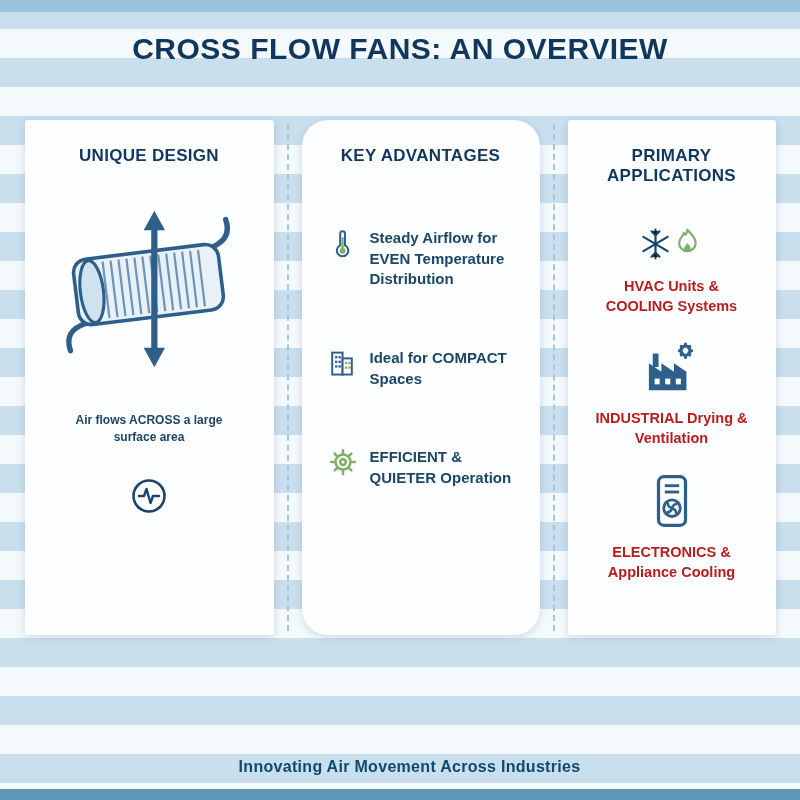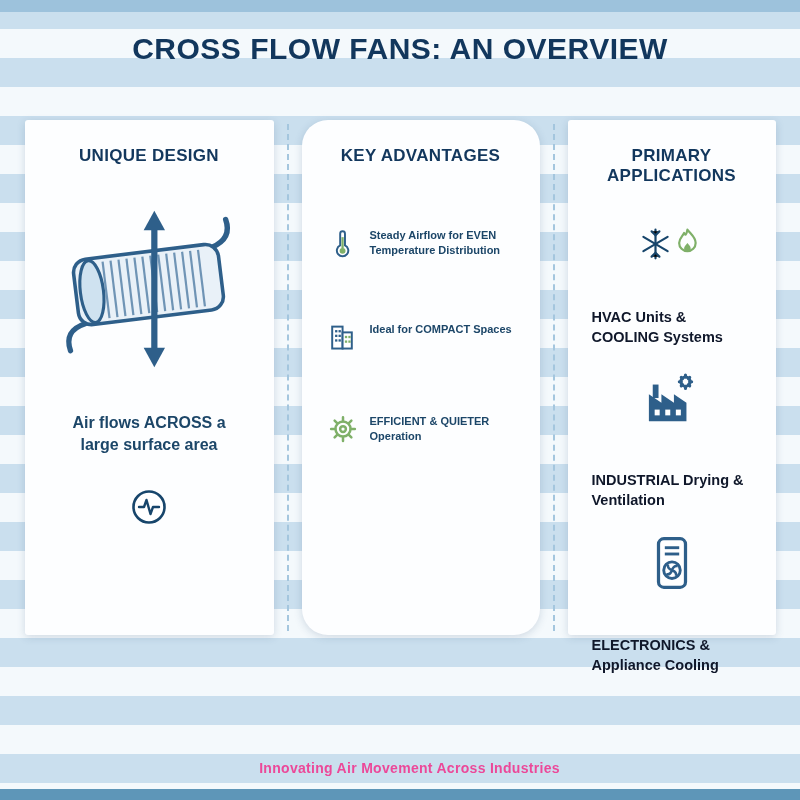--- a/index.html
+++ b/index.html
@@ -26,38 +26,38 @@
     border-radius:3px; padding:26px 14px; display:flex; flex-direction:column; align-items:center;
   }
   .card h2 { font-size:17px; font-weight:700; color:#12375d; letter-spacing:.3px; text-align:center; }
   .card-1 { width:249px; }
   .card-2 { width:238px;border-radius:26px; }
   .card-3 { width:208px; }
   .divider { width:0; border-left:2px dashed #a4c6de; margin:4px 13px; }
 
   .fan-illustration { margin-top:34px; }
   .caption {
-    margin-top:30px; font-size:16px; font-weight:700; color:#1c4668;
+    margin-top:30px; font-size:12px; font-weight:700; color:#1c4668;
     text-align:center; line-height:1.4; max-width:170px;
   }
   .pulse-wrap { margin-top:30px; }
 
   .adv-list { margin-top:62px; width:100%; display:flex; flex-direction:column; gap:58px; padding-left:12px; }
   .adv-item { display:flex; align-items:flex-start; gap:12px; }
   .adv-icon { flex:0 0 30px; }
-  .adv-text { font-size:11px; font-weight:700; color:#1c4668; line-height:1.38; max-width:150px; }
+  .adv-text { font-size:15px; font-weight:700; color:#1c4668; line-height:1.38; max-width:150px; }
 
   .app-list { margin-top:40px; display:flex; flex-direction:column; align-items:center; gap:26px; }
   .app-item { display:flex; flex-direction:column; align-items:center; }
   .app-icon { margin-bottom:10px; }
-  .app-text { font-size:14.5px; font-weight:700; color:#0f172a; line-height:1.38; max-width:160px;margin-top:31px; }
+  .app-text { font-size:14.5px; font-weight:700; color:#b91c1c; text-align:center; line-height:1.38; max-width:160px; }
 
   .footer-text {
     position:absolute; left:0; right:0; bottom:24px; text-align:center;
-    font-size:14px; font-weight:600; color:#ec4899; letter-spacing:.3px;padding-left:19px;
+    font-size:16px; font-weight:600; color:#0c4a6e; letter-spacing:.3px;padding-left:19px;
   }
 </style>
 </head>
 <body>
 
 <div class="top-bar"></div>
 
 <h1 class="title">CROSS FLOW FANS: AN OVERVIEW</h1>
 
 <div class="cards">

